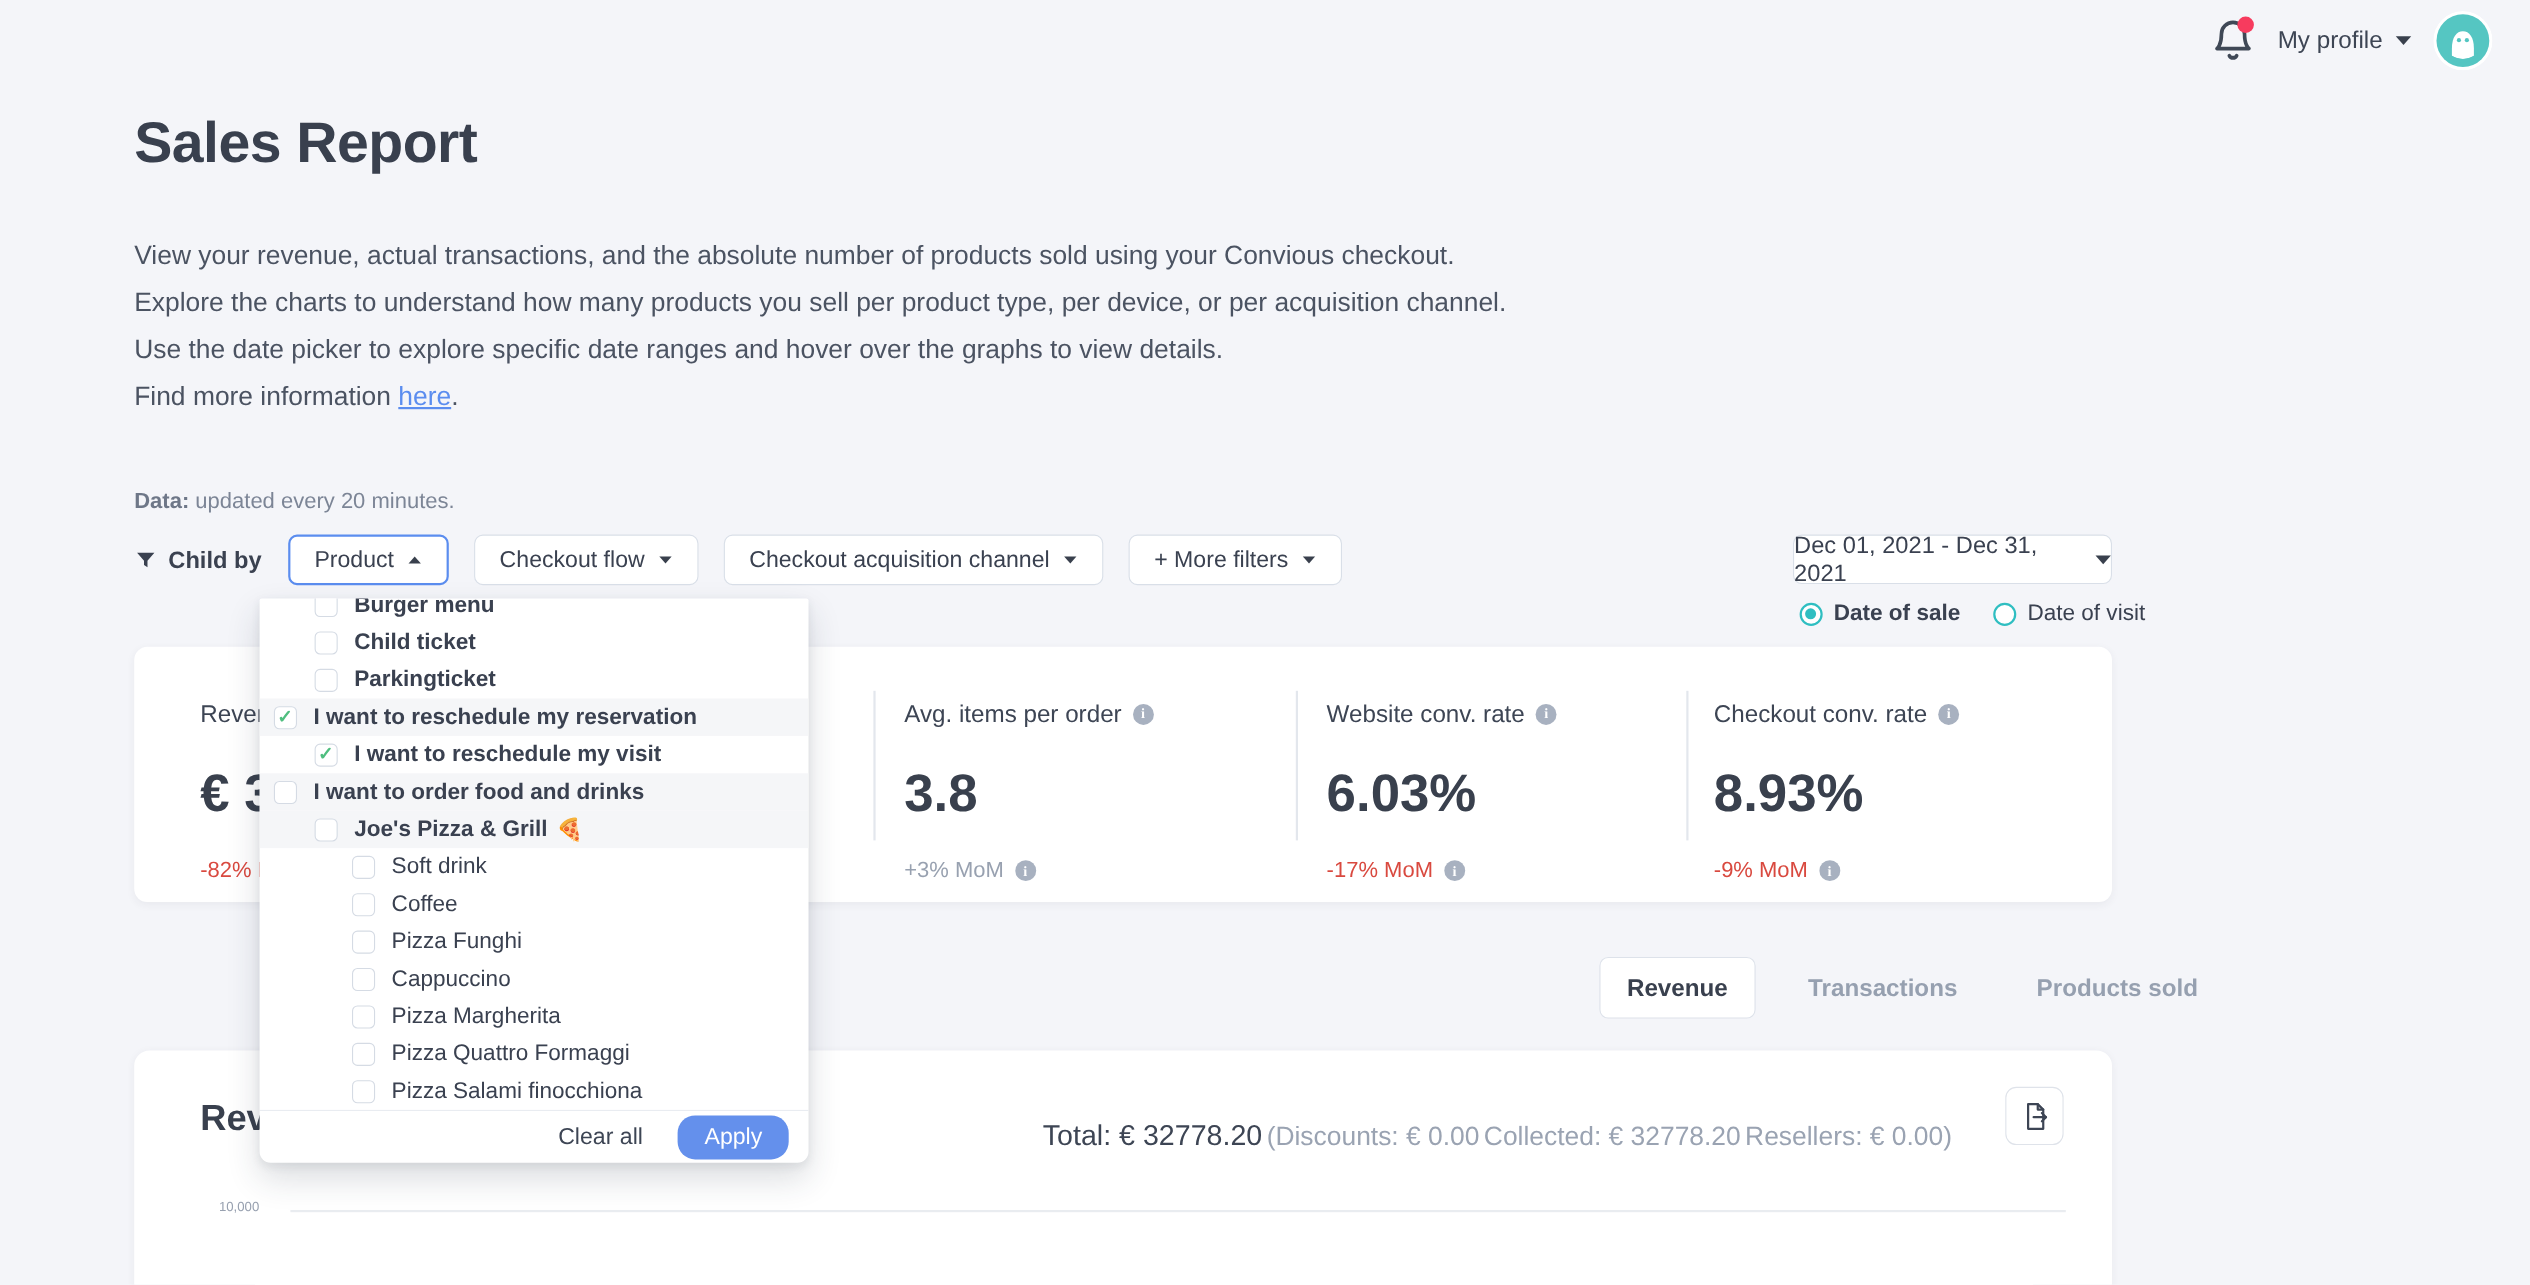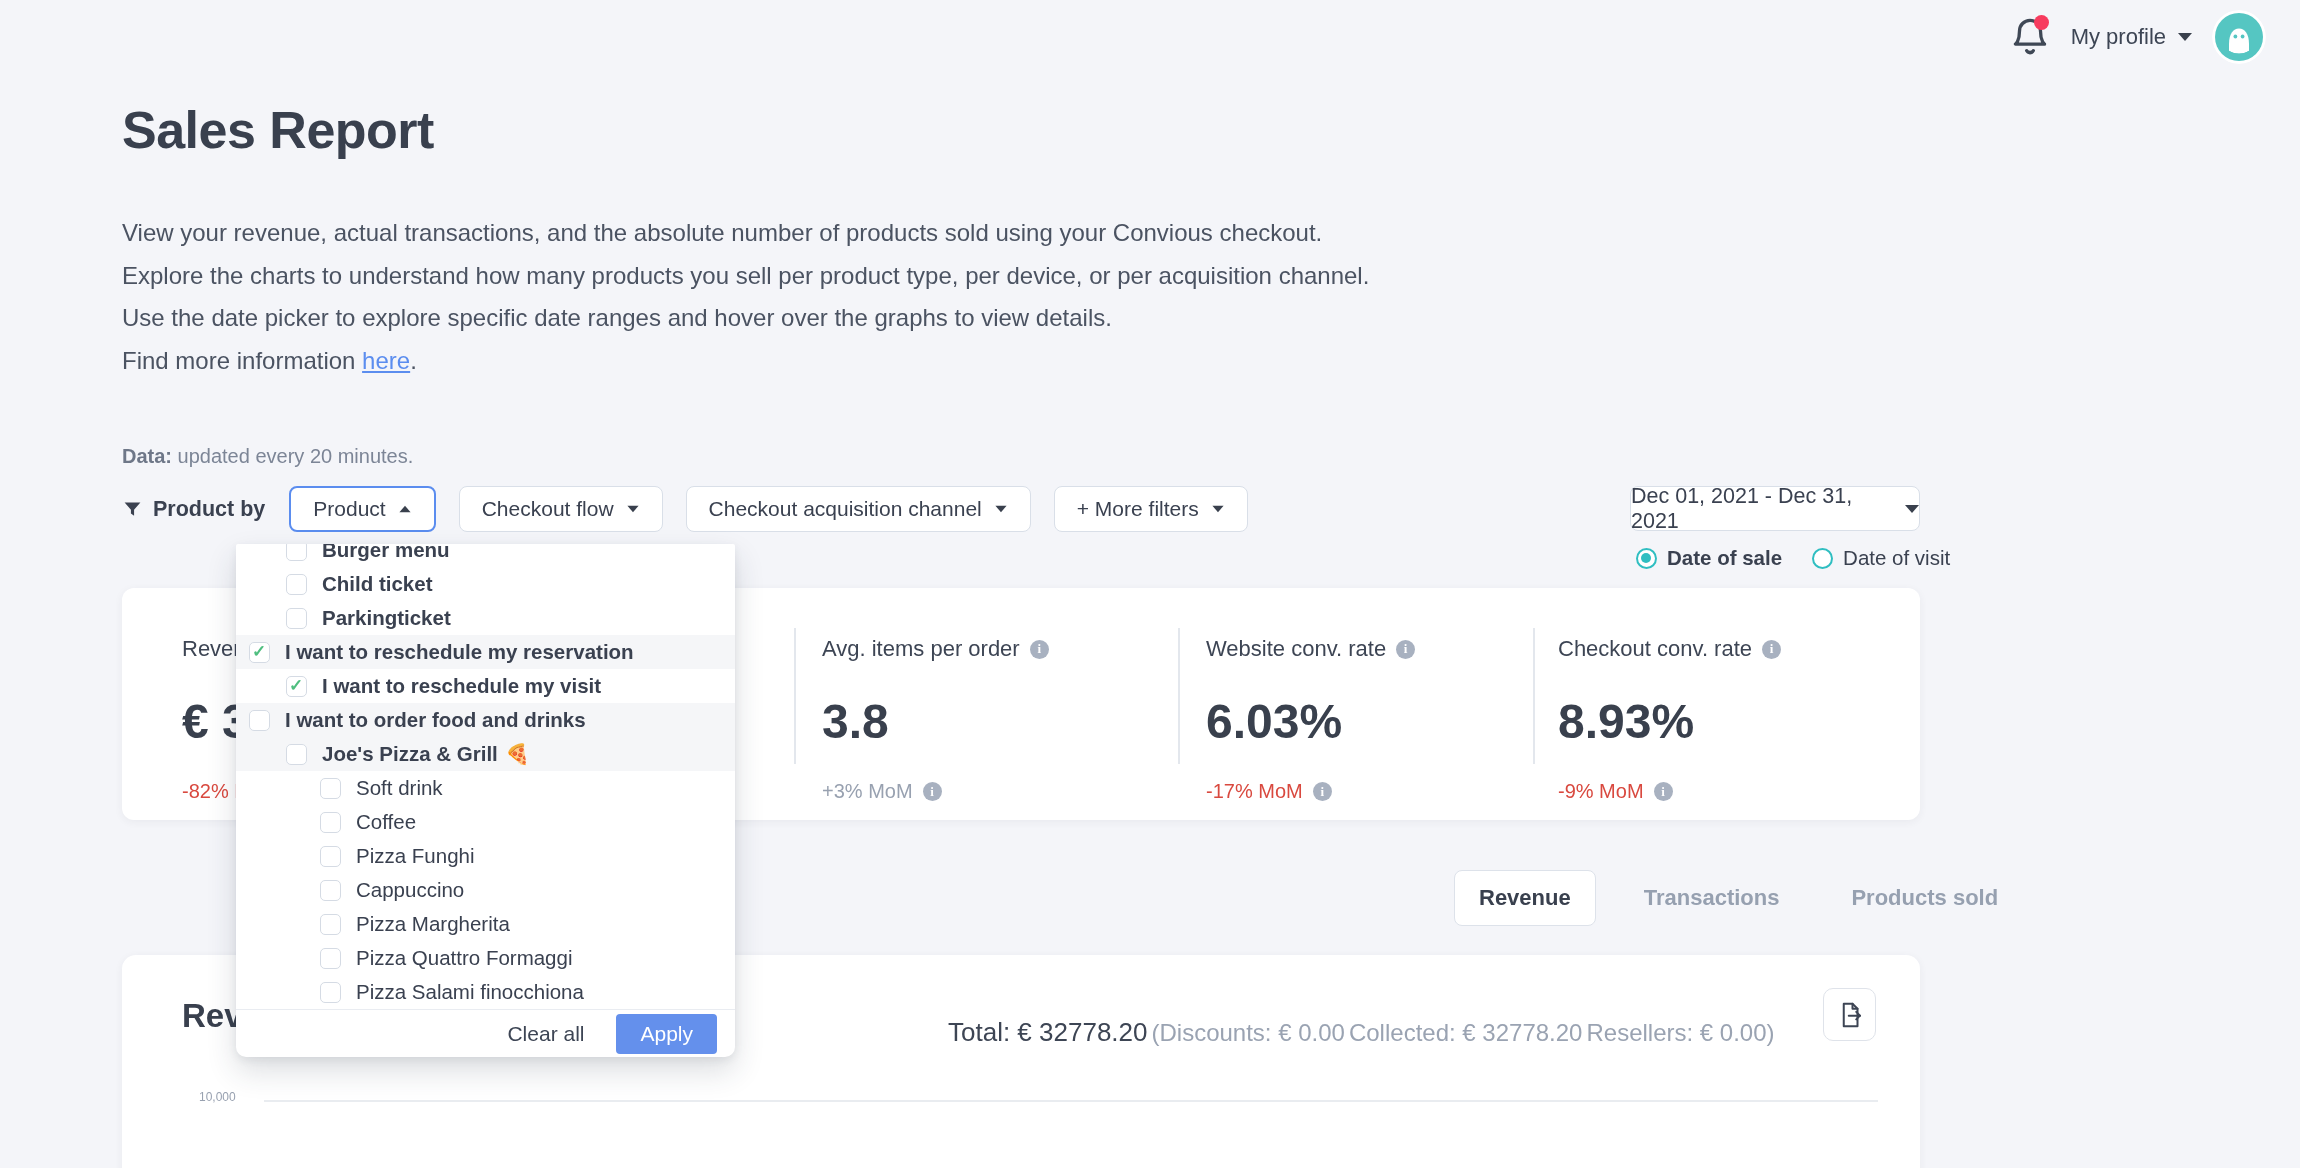--- a/index.html
+++ b/index.html
@@ -78,21 +78,21 @@
   .dd-row:first-child { margin-top:-11px; }
   .dd-row.hdr { background:#f5f6f8; font-weight:700; }
   .dd-row.lvl0 { padding-left:13px; }
   .dd-row.lvl1 { padding-left:50px;font-weight:bold; }
   .dd-row.lvl2 { padding-left:84px; }
   .checkbox { flex:0 0 auto; width:21px; height:21px; border:1.5px solid #d5dbe4; border-radius:5px; background:#fff; margin-right:15px; position:relative; }
   .checkbox.checked::after { content:"\2713"; position:absolute; left:2px; top:-2px; font-size:17px; font-weight:700; color:#4fbe7f; }
   .dd-emoji { margin-left:8px; font-size:20px; }
   .dd-footer { border-top:1.5px solid #e9ecf1; height:48px; display:flex; align-items:center; justify-content:flex-end; padding-right:18px; gap:32px; }
   .clear-all { font-size:21px; color:#3d4554; cursor:pointer; }
-  .apply-btn { background:#6490ec; color:#fff; border:none; font-size:21px; font-family:inherit; padding:8px 24px; border-radius:4px; cursor:pointer; }
+  .apply-btn { background:#6490ec; color:#fff; border:none; font-size:21px; font-family:inherit; padding:8px 24px; border-radius:16px; cursor:pointer; }
 </style>
 </head>
 <body>
 
 <div class="page">
 
   <div class="topbar">
     <div class="bell-wrap">
       <svg viewBox="0 0 24 26" fill="none" stroke="#3f4856" stroke-width="1.9" stroke-linecap="round" stroke-linejoin="round">
         <path d="M18 9.5a6 6 0 0 0-12 0c0 6-2.3 7.6-2.3 7.6h16.6S18 15.5 18 9.5"></path>
@@ -123,21 +123,21 @@
     <div>Use the date picker to explore specific date ranges and hover over the graphs to view details.</div>
     <div><span>Find more information </span><a>here</a><span>.</span></div>
   </div>
 
   <div class="data-note"><b>Data:</b><span> updated every 20 minutes.</span></div>
 
   <div class="filter-row">
     <svg class="funnel" viewBox="0 0 24 24" fill="#3a4150">
       <path d="M3 4h18l-7.2 8.2V19l-3.6-2.3v-4.5z"></path>
     </svg>
-    <span class="filter-by">Product by</span>
+    <span class="filter-by">Child by</span>
     <button class="fbtn open">
       <span>Product</span>
       <span class="caret-up c"></span>
     </button>
     <button class="fbtn">
       <span>Checkout flow</span>
       <span class="caret-dn c"></span>
     </button>
     <button class="fbtn">
       <span>Checkout acquisition channel</span>

